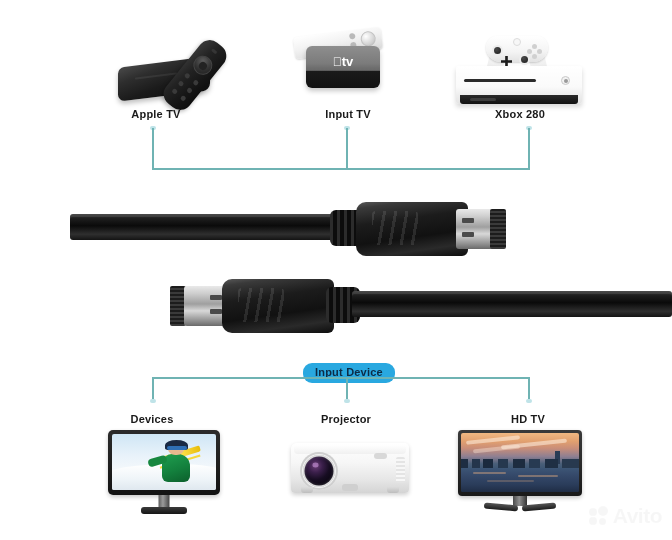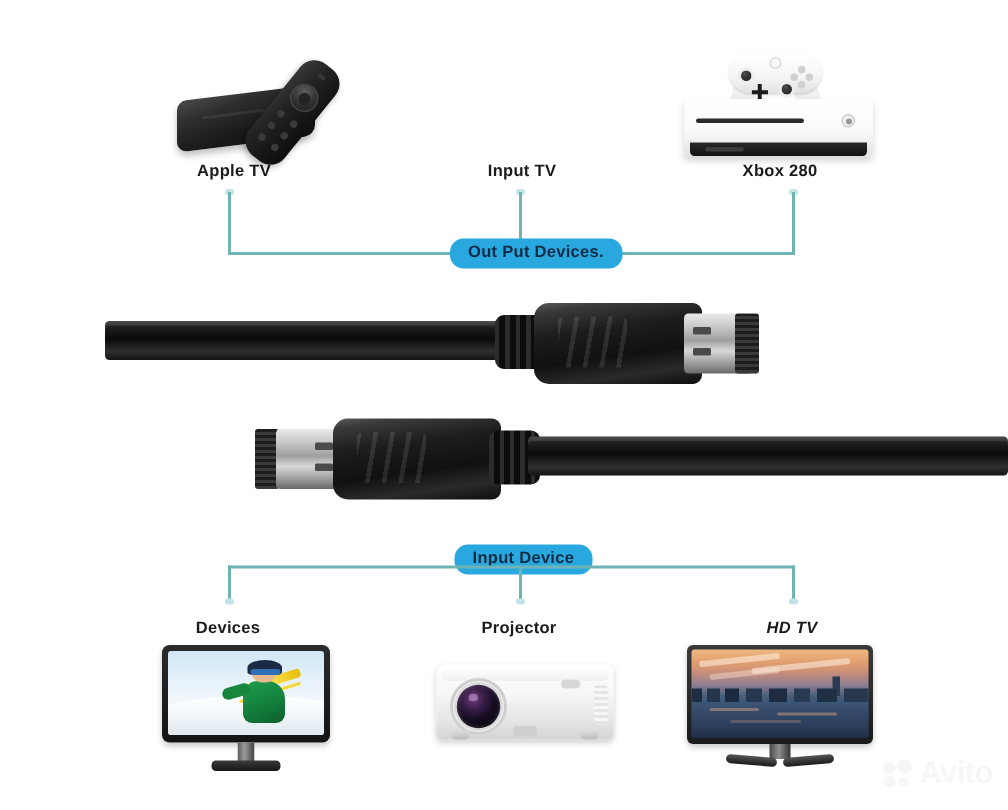--- a/index.html
+++ b/index.html
@@ -429,20 +429,30 @@
       <div class="ft-btn" style="left:7px;top:42px;"></div>
       <div class="ft-btn" style="left:18px;top:42px;"></div>
       <div class="ft-btn" style="left:7px;top:52px;"></div>
       <div class="ft-btn" style="left:18px;top:52px;"></div>
       <div class="ft-btn" style="left:7px;top:62px;"></div>
       <div class="ft-btn" style="left:18px;top:62px;"></div>
     </div>
   </div>
   <div class="dev-label" style="left:108px; top:108px; width:96px;">Apple TV</div>
 
+  <div class="appletv">
+    <div class="at-remote">
+      <span class="at-rbtn big"></span>
+      <span class="at-rbtn s1"></span>
+      <span class="at-rbtn s2"></span>
+    </div>
+    <div class="at-body">
+      <div class="at-logo"><span class="apple"></span>tv</div>
+    </div>
+  </div>
   <div class="dev-label" style="left:300px; top:108px; width:96px;">Input TV</div>
 
   <div class="xbox">
     <div class="xb-ctrl">
       <div class="xb-grip l"></div>
       <div class="xb-grip r"></div>
       <div class="xb-body">
         <div class="xb-guide"></div>
         <div class="xb-stick l"></div>
         <div class="xb-stick r"></div>
@@ -464,21 +474,20 @@
   <div class="dev-label" style="left:470px; top:108px; width:100px;">Xbox 280</div>
 
   <div class="tip-dot" style="left:150px; top:126px;"></div>
   <div class="line-v" style="left:152px; top:128px; height:42px;"></div>
   <div class="tip-dot" style="left:344px; top:126px;"></div>
   <div class="line-v" style="left:346px; top:128px; height:42px;"></div>
   <div class="tip-dot" style="left:526px; top:126px;"></div>
   <div class="line-v" style="left:528px; top:128px; height:42px;"></div>
   <div class="line-h" style="left:152px; top:168px; width:378px;"></div>
 
-  <div class="badge" style="left:300px; top:159px;">Out Put Devices.</div>
 
   <div class="cable-wrap" style="left:0px; top:196px; width:672px; height:74px;">
     <div class="cord hi" style="left:70px; top:18px; width:282px;"></div>
     <div class="boot" style="left:330px; top:14px;"></div>
     <div class="plug-body" style="left:356px; top:6px;">
       <div class="plug-ridges"></div>
     </div>
     <div class="plug-head" style="left:456px; top:13px;">
       <div class="plug-pin" style="left:6px; top:9px;"></div>
       <div class="plug-pin" style="left:6px; top:23px;"></div>
@@ -504,21 +513,21 @@
   <div class="line-h" style="left:152px; top:377px; width:378px;"></div>
   <div class="line-v" style="left:152px; top:377px; height:24px;"></div>
   <div class="tip-dot" style="left:150px; top:399px;"></div>
   <div class="line-v" style="left:346px; top:377px; height:24px;"></div>
   <div class="tip-dot" style="left:344px; top:399px;"></div>
   <div class="line-v" style="left:528px; top:377px; height:24px;"></div>
   <div class="tip-dot" style="left:526px; top:399px;"></div>
 
   <div class="dev-label" style="left:104px; top:413px; width:96px;">Devices</div>
   <div class="dev-label" style="left:298px; top:413px; width:96px;">Projector</div>
-  <div class="dev-label" style="left:480px; top:413px; width:96px;font-style:italic;">HD TV</div>
+  <div class="dev-label" style="left:480px; top:413px; width:96px;">HD TV</div>
 
   <div class="monitor">
     <div class="mon-bezel">
       <div class="mon-screen">
         <div class="ski-slope"></div>
         <div class="ski-person">
           <div class="ski-pair"></div>
           <div class="sp-body"></div>
           <div class="sp-arm"></div>
           <div class="sp-head"></div>

